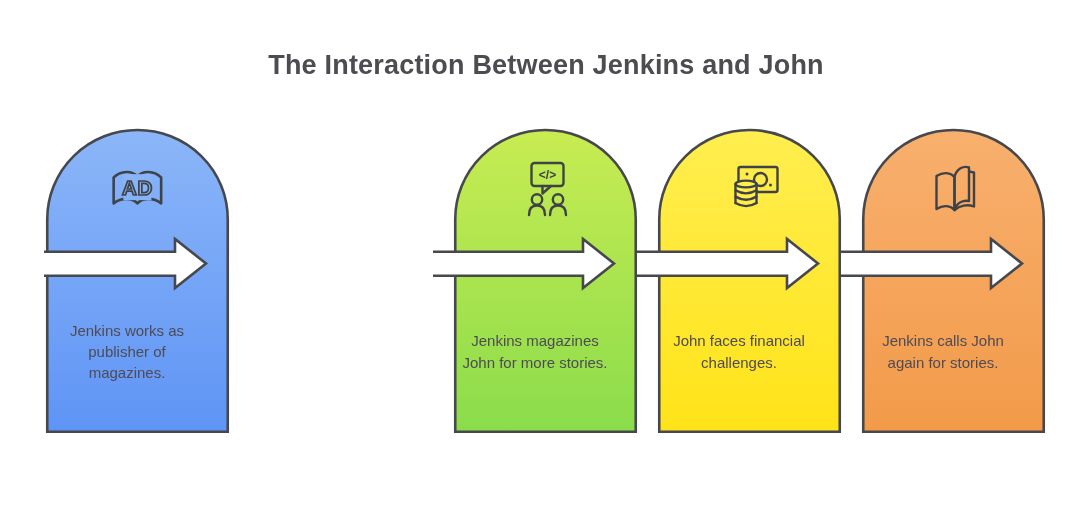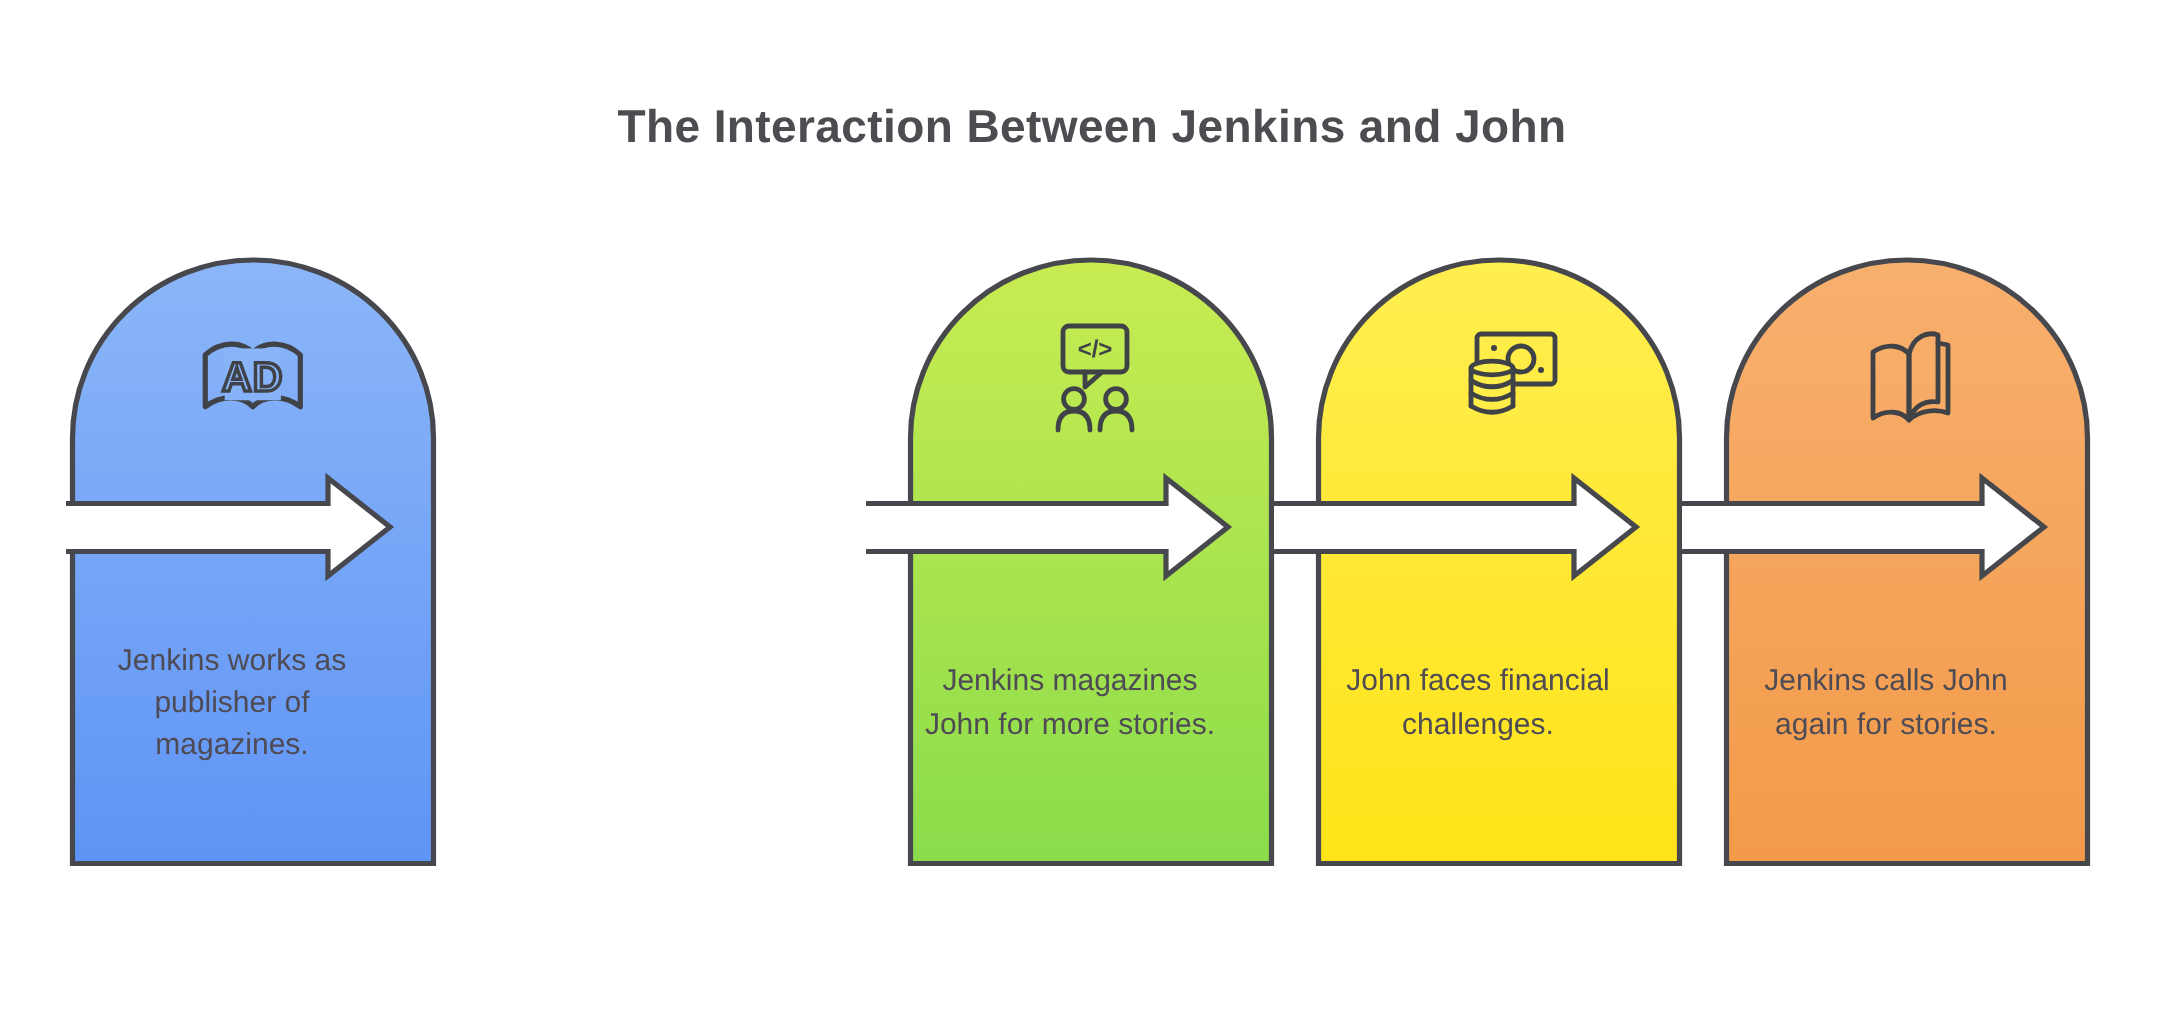--- a/index.html
+++ b/index.html
@@ -11,21 +11,21 @@
     --bg:#ffffff;
   }
   *{margin:0;padding:0;box-sizing:border-box;}
   body{background:#e8e8e8;font-family:"Liberation Sans",sans-serif;}
   .stage{
     position:relative;width:1092px;height:505px;background:var(--bg);
     overflow:hidden;margin:0 auto;
   }
   .title{
     position:absolute;top:50px;left:0;width:100%;
-    text-align:center;font-size:23px;font-weight:bold;
+    text-align:center;font-size:27px;font-weight:bold;
     color:var(--title-color);letter-spacing:.2px;
   }
   .card{position:absolute;top:128px;width:204px;height:305px;}
   .card svg{overflow:visible;display:block;}
   .arch{stroke:var(--outline);stroke-width:2.6;}
   .arrow{fill:var(--arrow-fill);stroke:var(--outline);stroke-width:2.6;stroke-linejoin:miter;}
   .ic{fill:none;stroke:var(--icon-stroke);stroke-width:2.4;stroke-linecap:round;stroke-linejoin:round;}
   .ic-fill{fill:var(--icon-stroke);stroke:none;}
   .ic-mask{stroke:none;}
   .icon-label{fill:none;stroke:var(--icon-stroke);stroke-width:1.6;font-family:"Liberation Sans",sans-serif;font-weight:bold;}
@@ -36,21 +36,21 @@
     font-size:15px;line-height:1.42;color:var(--text-color);
   }
 </style>
 </head>
 <body>
 
 <div class="stage">
 
   <div class="title">The Interaction Between Jenkins and John</div>
 
-  <div class="card" style="left:14px">
+  <div class="card" style="left:25px">
     <svg width="204" height="305" viewBox="0 0 204 305">
       <defs>
         <linearGradient id="grad0" x1="0" y1="0" x2="0" y2="305" gradientUnits="userSpaceOnUse">
           <stop offset="0" stop-color="#8CB6F8"></stop>
             <stop offset="1" stop-color="#5E94F5"></stop>
         </linearGradient>
       </defs>
       <path class="arch" fill="url(#grad0)" d="M22.25 303.75 V91 A90.25 89 0 0 1 202.75 91 V303.75 Z"></path>
       <g transform="translate(80,30) scale(1.08)">
         <path class="ic" d="M8 18 C15 11.5 25 11.5 30 17 C35 11.5 45 11.5 52 18 V42 C45 36.5 35 36.5 30 42 C25 36.5 15 36.5 8 42 Z"></path>

